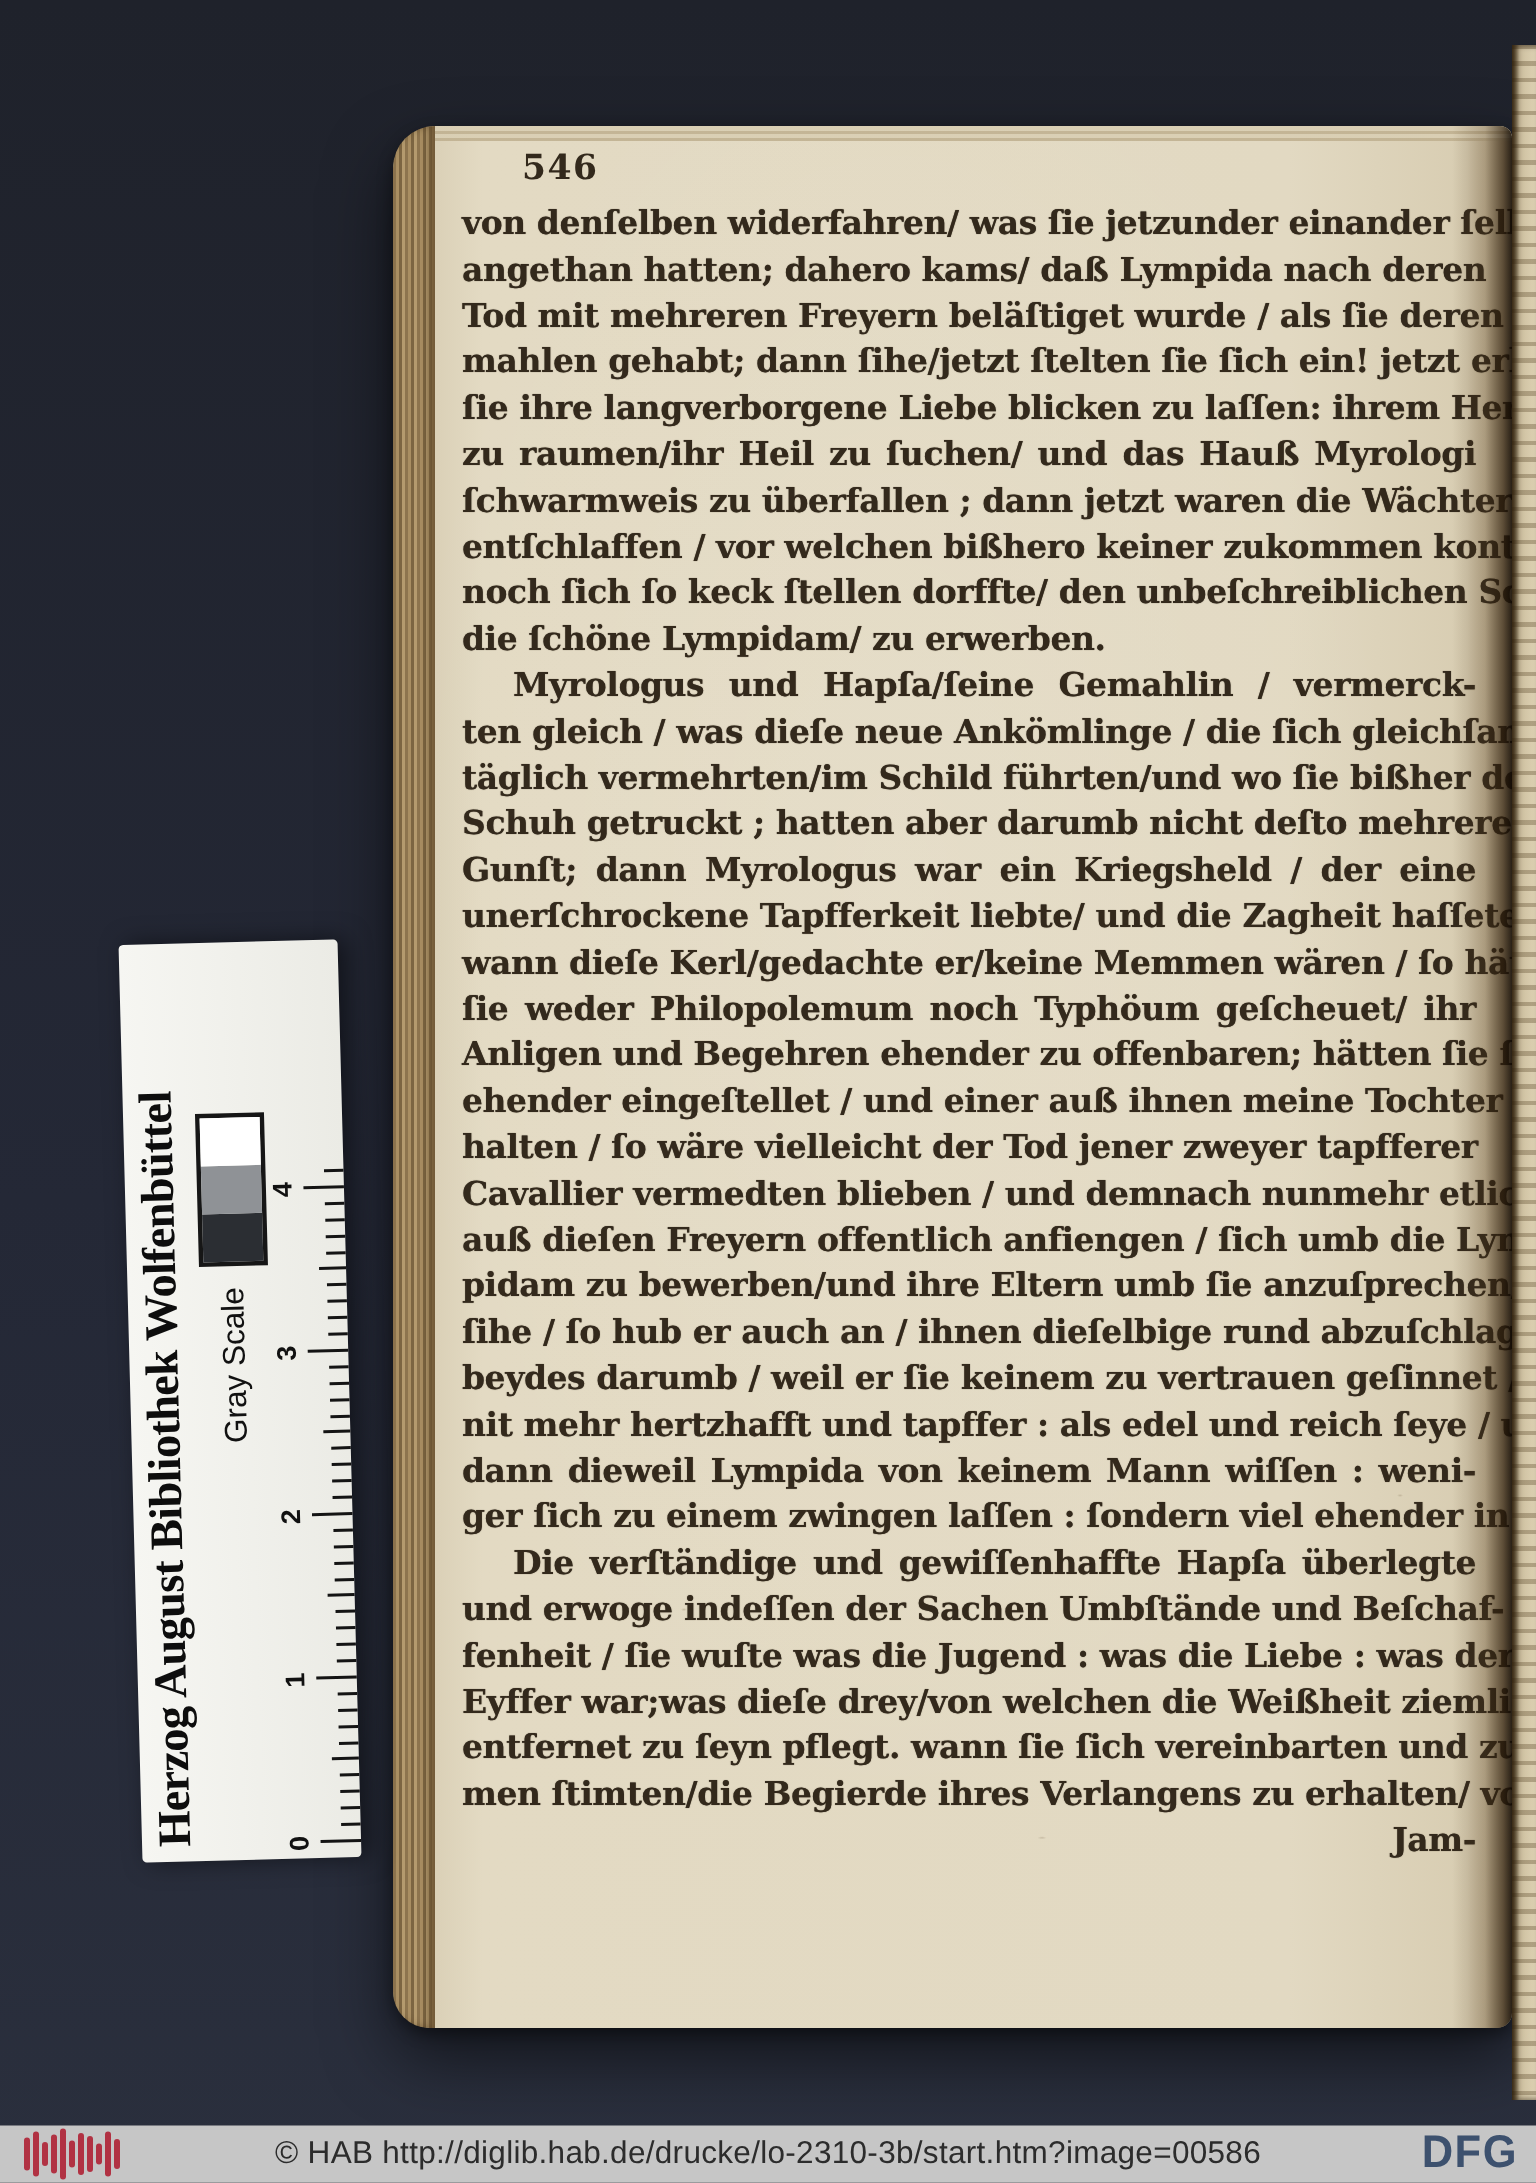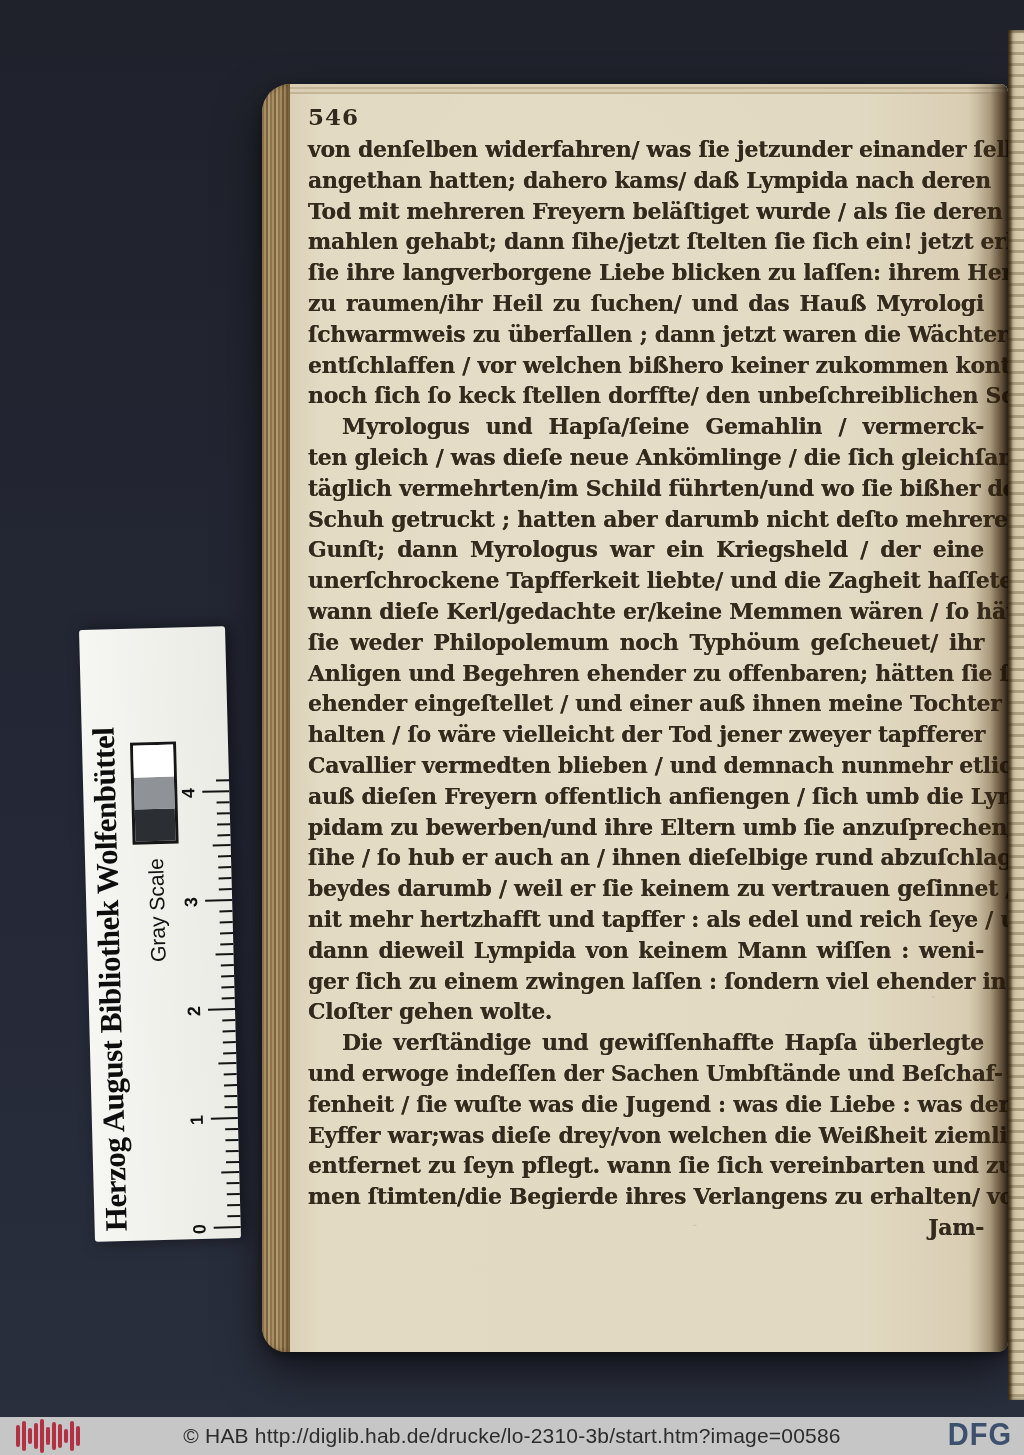--- a/index.html
+++ b/index.html
@@ -47,21 +47,21 @@
     position:absolute;left:1008px;top:30px;width:16px;height:1370px;
     background:
       repeating-linear-gradient(180deg, rgba(75,55,25,.30) 0 3px, rgba(75,55,25,0) 3px 11px),
       linear-gradient(90deg,#6b5733 0%, #cdbf9f 30%, #ded2b4 100%);
     box-shadow:inset 3px 0 4px rgba(30,18,5,.7);
   }
   
   .page-content{
     position:absolute;left:46px;top:14px;width:676px;color:var(--ink,#33291c);
   }
-  .page-header{display:flex;align-items:flex-end;height:32px;font-weight:bold;}
+  .page-header{display:flex;align-items:flex-start;height:32px;font-weight:bold;margin-left:40px;}
   .page-number{width:110px;font-size:23px;letter-spacing:1px;}
   .running-title{flex:1;text-align:center;font-size:23px;letter-spacing:-0.2px;white-space:nowrap;}
   .page-body{margin-top:4px;font-size:22px;font-weight:bold;letter-spacing:-0.3px;}
   .line{
     line-height:30.8px;white-space:nowrap;
     text-align:justify;text-align-last:justify;
     text-shadow:0 0 .6px rgba(51,41,28,.8);
   }
   .line.last{text-align-last:auto;}
   .line.indent{text-indent:34px;}
@@ -128,40 +128,40 @@
     <div class="page-body">
         <div class="line">von denſelben widerfahren/ was ſie jetzunder einander ſelbſt</div>
         <div class="line">angethan hatten; dahero kams/ daß Lympida nach deren</div>
         <div class="line">Tod mit mehreren Freyern beläſtiget wurde / als ſie deren je-</div>
         <div class="line">mahlen gehabt; dann ſihe/jetzt ſtelten ſie ſich ein! jetzt erkühnten</div>
         <div class="line">ſie ihre langverborgene Liebe blicken zu laſſen: ihrem Hertzen</div>
         <div class="line">zu raumen/ihr Heil zu ſuchen/ und das Hauß Myrologi</div>
         <div class="line">ſchwarmweis zu überfallen ; dann jetzt waren die Wächter</div>
         <div class="line">entſchlaffen / vor welchen bißhero keiner zukommen konte/</div>
         <div class="line">noch ſich ſo keck ſtellen dorffte/ den unbeſchreiblichen Schatz/</div>
+        <div class="line last">die ſchöne Lympidam/ zu erwerben.</div>
         <div class="line indent">Myrologus und Hapſa/ſeine Gemahlin / vermerck-</div>
         <div class="line">ten gleich / was dieſe neue Ankömlinge / die ſich gleichſamb</div>
         <div class="line">täglich vermehrten/im Schild führten/und wo ſie bißher der</div>
         <div class="line">Schuh getruckt ; hatten aber darumb nicht deſto mehrere</div>
         <div class="line">Gunſt; dann Myrologus war ein Kriegsheld / der eine</div>
         <div class="line">unerſchrockene Tapfferkeit liebte/ und die Zagheit haſſete,</div>
         <div class="line">wann dieſe Kerl/gedachte er/keine Memmen wären / ſo hätten</div>
         <div class="line">ſie weder Philopolemum noch Typhöum geſcheuet/ ihr</div>
         <div class="line">Anligen und Begehren ehender zu offenbaren; hätten ſie ſich</div>
         <div class="line">ehender eingeſtellet / und einer auß ihnen meine Tochter er-</div>
         <div class="line">halten / ſo wäre vielleicht der Tod jener zweyer tapfferer</div>
         <div class="line">Cavallier vermedten blieben / und demnach nunmehr etliche</div>
         <div class="line">auß dieſen Freyern offentlich anfiengen / ſich umb die Lym-</div>
         <div class="line">pidam zu bewerben/und ihre Eltern umb ſie anzuſprechen/</div>
         <div class="line">ſihe / ſo hub er auch an / ihnen dieſelbige rund abzuſchlagen/</div>
         <div class="line">beydes darumb / weil er ſie keinem zu vertrauen geſinnet / der</div>
         <div class="line">nit mehr hertzhafft und tapffer : als edel und reich ſeye / und</div>
         <div class="line">dann dieweil Lympida von keinem Mann wiſſen : weni-</div>
         <div class="line">ger ſich zu einem zwingen laſſen : ſondern viel ehender in ein</div>
-        <div class="line last">Cloſter gehen wolte.</div>
         <div class="line indent">Die verſtändige und gewiſſenhaffte Hapſa überlegte</div>
         <div class="line">und erwoge indeſſen der Sachen Umbſtände und Beſchaf-</div>
         <div class="line">fenheit / ſie wuſte was die Jugend : was die Liebe : was der</div>
         <div class="line">Eyffer war;was dieſe drey/von welchen die Weißheit ziemlich</div>
         <div class="line">entfernet zu ſeyn pflegt. wann ſie ſich vereinbarten und zuſam-</div>
         <div class="line last">men ſtimten/die Begierde ihres Verlangens zu erhalten/ vor</div>
       </div>
     <div class="line catchword last page-body" style="margin-top:0">Jam-</div>
   </div>
 

